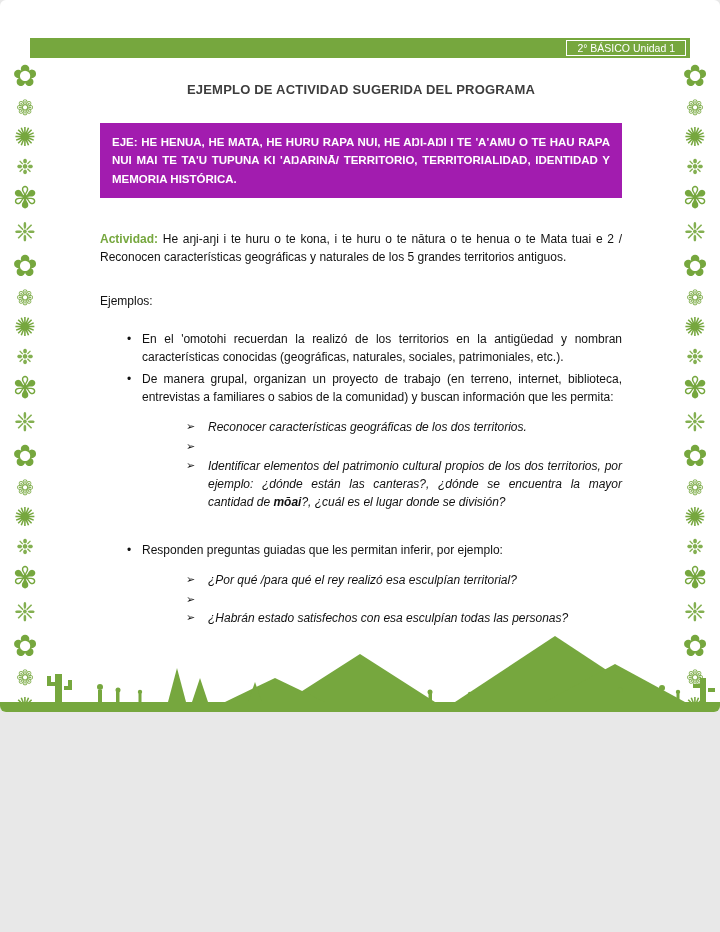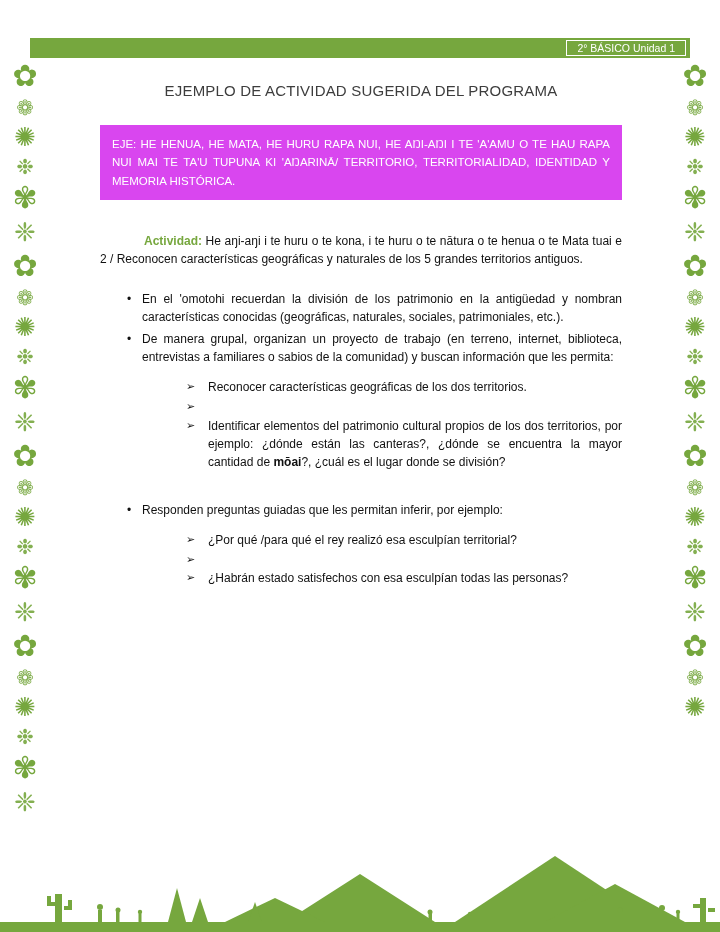--- a/index.html
+++ b/index.html
@@ -1,19 +1,19 @@
 <!DOCTYPE html>
 <html><head>
 <meta charset="utf-8">
 <style>
   html,body { margin:0; padding:0; background:#e8e8e8; }
   .page {
-    position:relative; width:720px; height:932px; margin:0 auto;
+    position:relative; width:720px; height:712px; margin:0 auto;
     background:#ffffff; overflow:hidden;
-    font-family:"Liberation Sans", sans-serif; color:#111;
+    font-family:"Liberation Sans", sans-serif; color:#111;border-radius:6px;
   }
   
   .top-bar {
     position:absolute; left:30px; right:30px; top:38px; height:20px;
     background:#76a73e;
   }
   .badge {
     position:absolute; right:4px; top:2px; height:14px;
     border:1px solid #ffffff; color:#ffffff;
     font-size:10.5px; line-height:14px; padding:0 10px; font-weight:normal;
@@ -26,36 +26,36 @@
   }
   .side-border.left  { left:2px;  height:800px; }
   .side-border.right { right:2px; height:690px; }
   .orn-glyph { line-height:1; margin:3px 0; }
   .orn-glyph:nth-child(odd)  { font-size:30px; }
   .orn-glyph:nth-child(even) { font-size:21px; opacity:.9; }
   .orn-glyph:nth-child(3n)   { font-size:26px; }
   
   .content { position:absolute; left:100px; width:522px; top:82px; }
   .title {
-    text-align:center; font-weight:normal; font-size:15px; color:#3d3d3d;
+    text-align:center; font-weight:bold; font-size:13px; color:#3d3d3d;
     letter-spacing:.2px;
   }
   .eje-box {
-    margin-top:26px; background:#d946ef; color:#ffffff;
-    font-weight:normal; font-size:11.5px; line-height:1.6;
+    margin-top:26px; background:#a21caf; color:#ffffff;
+    font-weight:bold; font-size:11.5px; line-height:1.6;
     padding:10px 12px; text-align:justify;
   }
   .actividad { margin-top:32px; font-size:12px; line-height:1.5; text-align:justify; }
   .ejemplos  { margin-top:28px; font-size:12px; }
   .b-row  { display:flex; font-size:12px; line-height:1.5; }
   .b-row .marker { flex:none; width:26px; text-align:center; padding-left:16px; }
   .b-row .txt    { flex:1; text-align:justify; }
   .sub-row { display:flex; font-size:12px; line-height:1.5; }
   .sub-row .marker { flex:none; width:22px; text-align:left; padding-left:86px; font-size:11px; }
-  .sub-row .txt    { flex:1; text-align:justify; }
+  .sub-row .txt    { flex:1; text-align:justify;font-style:italic; }
   .mt22 { margin-top:22px; } .mt4 { margin-top:4px; } .mt12 { margin-top:12px; }
   .mt2 { margin-top:2px; }  .mt30 { margin-top:30px; }
   
   .footer-scene { position:absolute; left:0; bottom:0; width:720px; height:80px; }
   .footer-scene svg { display:block; }
 </style>
 </head>
 <body>
 
 <div class="page">
@@ -113,26 +113,27 @@
       <div class="orn-glyph">❁</div>
       <div class="orn-glyph">✺</div>
     </div>
 
   <div class="content">
 
     <div class="title">EJEMPLO DE ACTIVIDAD SUGERIDA DEL PROGRAMA</div>
 
     <div class="eje-box">EJE: HE HENUA, HE MATA, HE HURU RAPA NUI, HE AŊI-AŊI I TE 'A'AMU O TE HAU RAPA NUI MAI TE TA'U TUPUNA KI 'AŊARINĀ/ TERRITORIO, TERRITORIALIDAD, IDENTIDAD Y MEMORIA HISTÓRICA.</div>
 
-    <p class="actividad"><span style="font-weight: bold; color: rgb(118, 167, 62); margin-left: 44px;">Actividad:</span><span style="font-weight: normal;"> He aŋi-aŋi i te huru o te kona, i te huru o te nātura o te henua o te Mata tuai e 2 / </span><span>Reconocen características geográficas y naturales de los 5 grandes territorios antiguos.</span></p>
-
+    <p class="actividad"><span style="font-weight: bold; color: rgb(118, 167, 62);">Actividad:</span><span style="font-weight: normal;"> He aŋi-aŋi i te huru o te kona, i te huru o te nātura o te henua o te Mata tuai e 2 / </span><span>Reconocen características geográficas y naturales de los 5 grandes territorios antiguos.</span></p>
+
+    <div class="ejemplos">Ejemplos:</div>
 
     <div class="b-row mt22">
       <span class="marker">•</span>
-      <span class="txt"><span>En el </span><span style="font-weight: normal;">'omotohi</span><span> recuerdan la división de los patrimonio en la antigüedad y nombran características conocidas (geográficas, naturales, sociales, patrimoniales, etc.).</span></span>
+      <span class="txt"><span>En el </span><span style="font-weight: normal;">'omotohi</span><span> recuerdan la realizó de los territorios en la antigüedad y nombran características conocidas (geográficas, naturales, sociales, patrimoniales, etc.).</span></span>
     </div>
 
     <div class="b-row mt4">
       <span class="marker">•</span>
       <span class="txt"><span>De manera grupal, organizan un proyecto de trabajo (en terreno, internet, biblioteca, entrevistas a familiares o sabios de la comunidad) y buscan información que les permita:</span></span>
     </div>
 
     <div class="sub-row mt12">
       <span class="marker">➢</span>
       <span class="txt"><span>Reconocer características geográficas de los dos territorios.</span></span>

